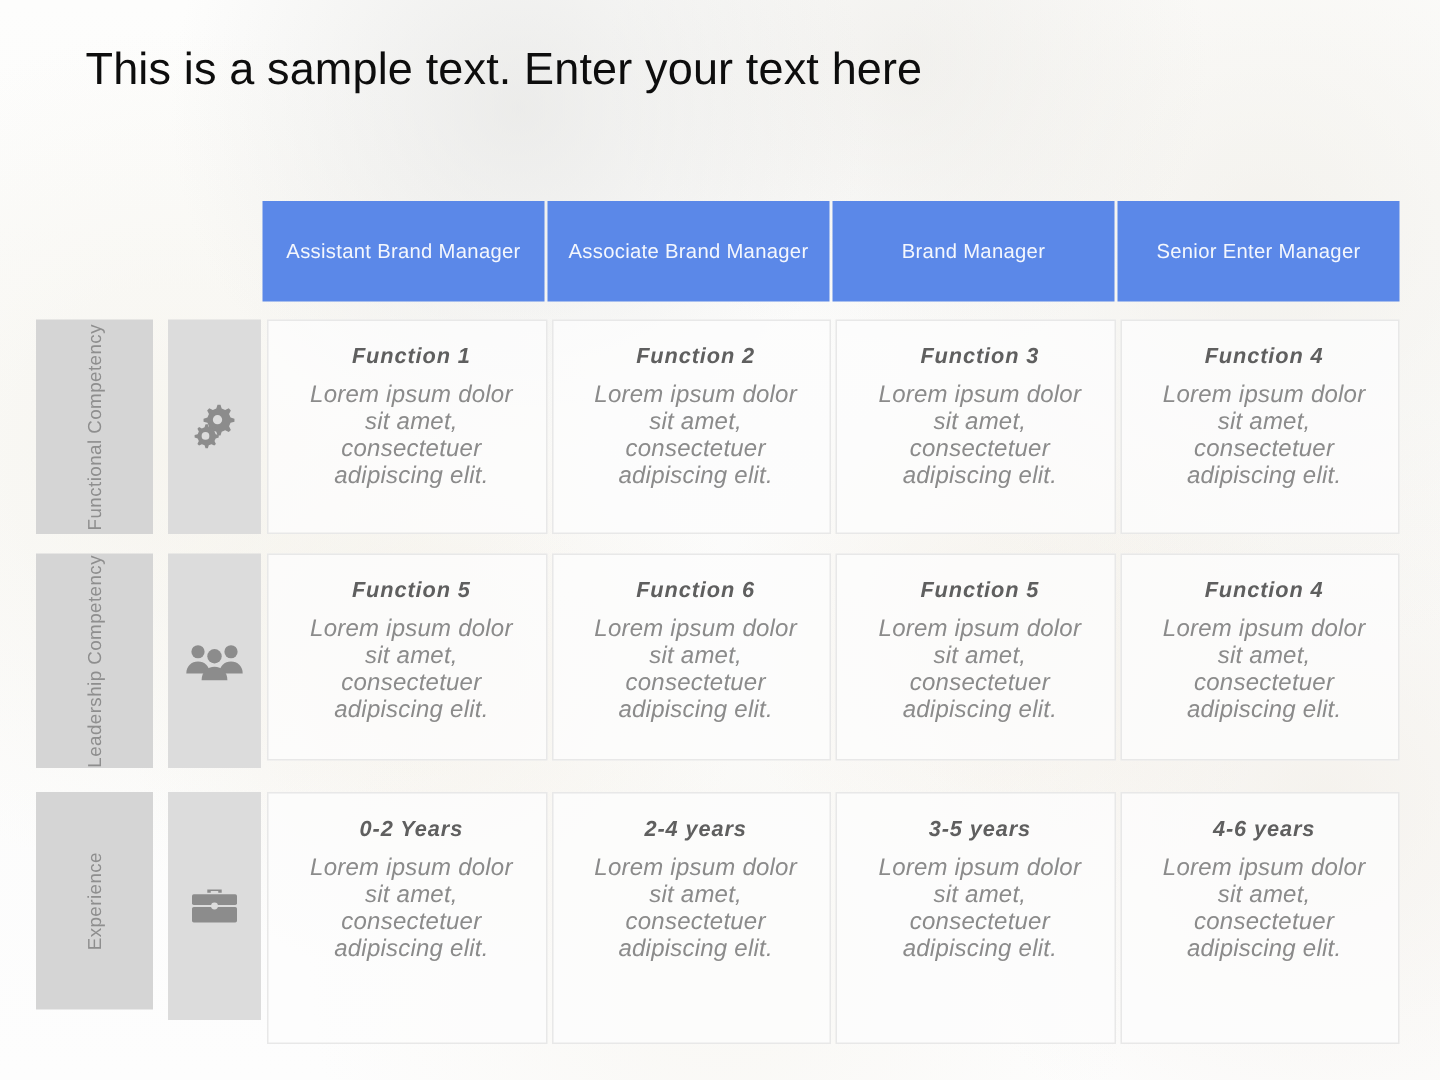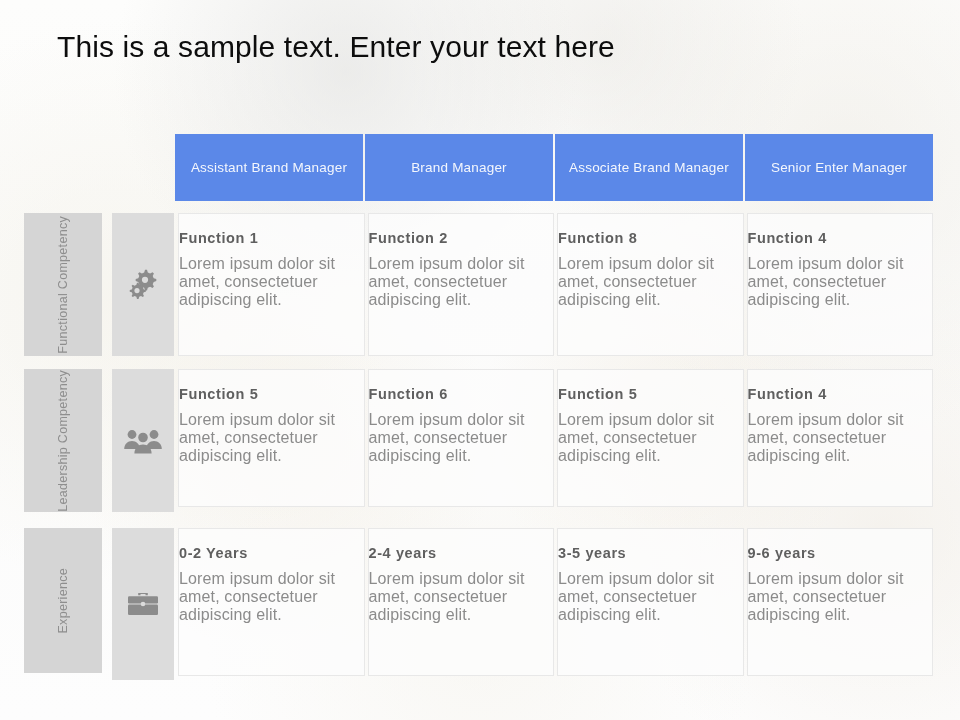--- a/index.html
+++ b/index.html
@@ -106,60 +106,62 @@
     left: 178px;
     width: 755px;
     display: flex;
     gap: 3px;
   }
   .cell {
     flex: 1 1 0;
     background: rgba(252,252,252,0.80);
     border: 1px solid rgba(228,228,228,0.85);
     box-sizing: border-box;
-    padding: 16px 14px 10px 0;
+    padding: 16px 14px 10px 20px;
+    text-align: center;
+    font-style: italic;
   }
   .cell-title {
     font-size: 14.5px;
     font-weight: bold;
     color: #5f5f5f;
     letter-spacing: 0.6px;
     margin-bottom: 9px;
   }
   .cell-body {
     font-size: 16px;
     line-height: 18px;
     color: #8b8b8b;
     letter-spacing: 0.15px;
   }
 
   
   #row1 { top: 213px; height: 143px; }
   #row2 { top: 369px; height: 138px; }
-  #row3 { top: 528px; height: 148px; }
+  #row3 { top: 528px; height: 168px; }
 
   #lbl1 { top: 213px; height: 143px; }
   #lbl2 { top: 369px; height: 143px; }
   #lbl3 { top: 528px; height: 145px; }
 
   #ico1 { top: 213px; height: 143px; }
   #ico2 { top: 369px; height: 143px; }
   #ico3 { top: 528px; height: 152px; }
 </style>
 </head>
 <body>
 
 <div id="slide">
 
   <div id="title">This is a sample text. Enter your text here</div>
 
   <div id="header-row">
     <div class="hdr-cell">Assistant Brand Manager</div>
+    <div class="hdr-cell">Associate Brand Manager</div>
     <div class="hdr-cell">Brand Manager</div>
-    <div class="hdr-cell">Associate Brand Manager</div>
     <div class="hdr-cell">Senior Enter Manager</div>
   </div>
 
   <div class="rowlabel" id="lbl1">
     <span>Functional Competency</span>
   </div>
   <div class="rowicon" id="ico1">
     <span>
       <svg width="38" height="38" viewBox="0 0 38 38" aria-hidden="true">
         <g transform="translate(21,13)">
@@ -176,21 +178,21 @@
   <div class="datarow" id="row1">
     <div class="cell">
       <div class="cell-title">Function 1</div>
       <div class="cell-body">Lorem ipsum dolor sit amet, consectetuer adipiscing elit.</div>
     </div>
     <div class="cell">
       <div class="cell-title">Function 2</div>
       <div class="cell-body">Lorem ipsum dolor sit amet, consectetuer adipiscing elit.</div>
     </div>
     <div class="cell">
-      <div class="cell-title">Function 8</div>
+      <div class="cell-title">Function 3</div>
       <div class="cell-body">Lorem ipsum dolor sit amet, consectetuer adipiscing elit.</div>
     </div>
     <div class="cell">
       <div class="cell-title">Function 4</div>
       <div class="cell-body">Lorem ipsum dolor sit amet, consectetuer adipiscing elit.</div>
     </div>
   </div>
 
   <div class="rowlabel" id="lbl2">
     <span>Leadership Competency</span>
@@ -246,18 +248,18 @@
     </div>
     <div class="cell">
       <div class="cell-title">2-4 years</div>
       <div class="cell-body">Lorem ipsum dolor sit amet, consectetuer adipiscing elit.</div>
     </div>
     <div class="cell">
       <div class="cell-title">3-5 years</div>
       <div class="cell-body">Lorem ipsum dolor sit amet, consectetuer adipiscing elit.</div>
     </div>
     <div class="cell">
-      <div class="cell-title">9-6 years</div>
+      <div class="cell-title">4-6 years</div>
       <div class="cell-body">Lorem ipsum dolor sit amet, consectetuer adipiscing elit.</div>
     </div>
   </div>
 
 </div>
 
 </body></html>

